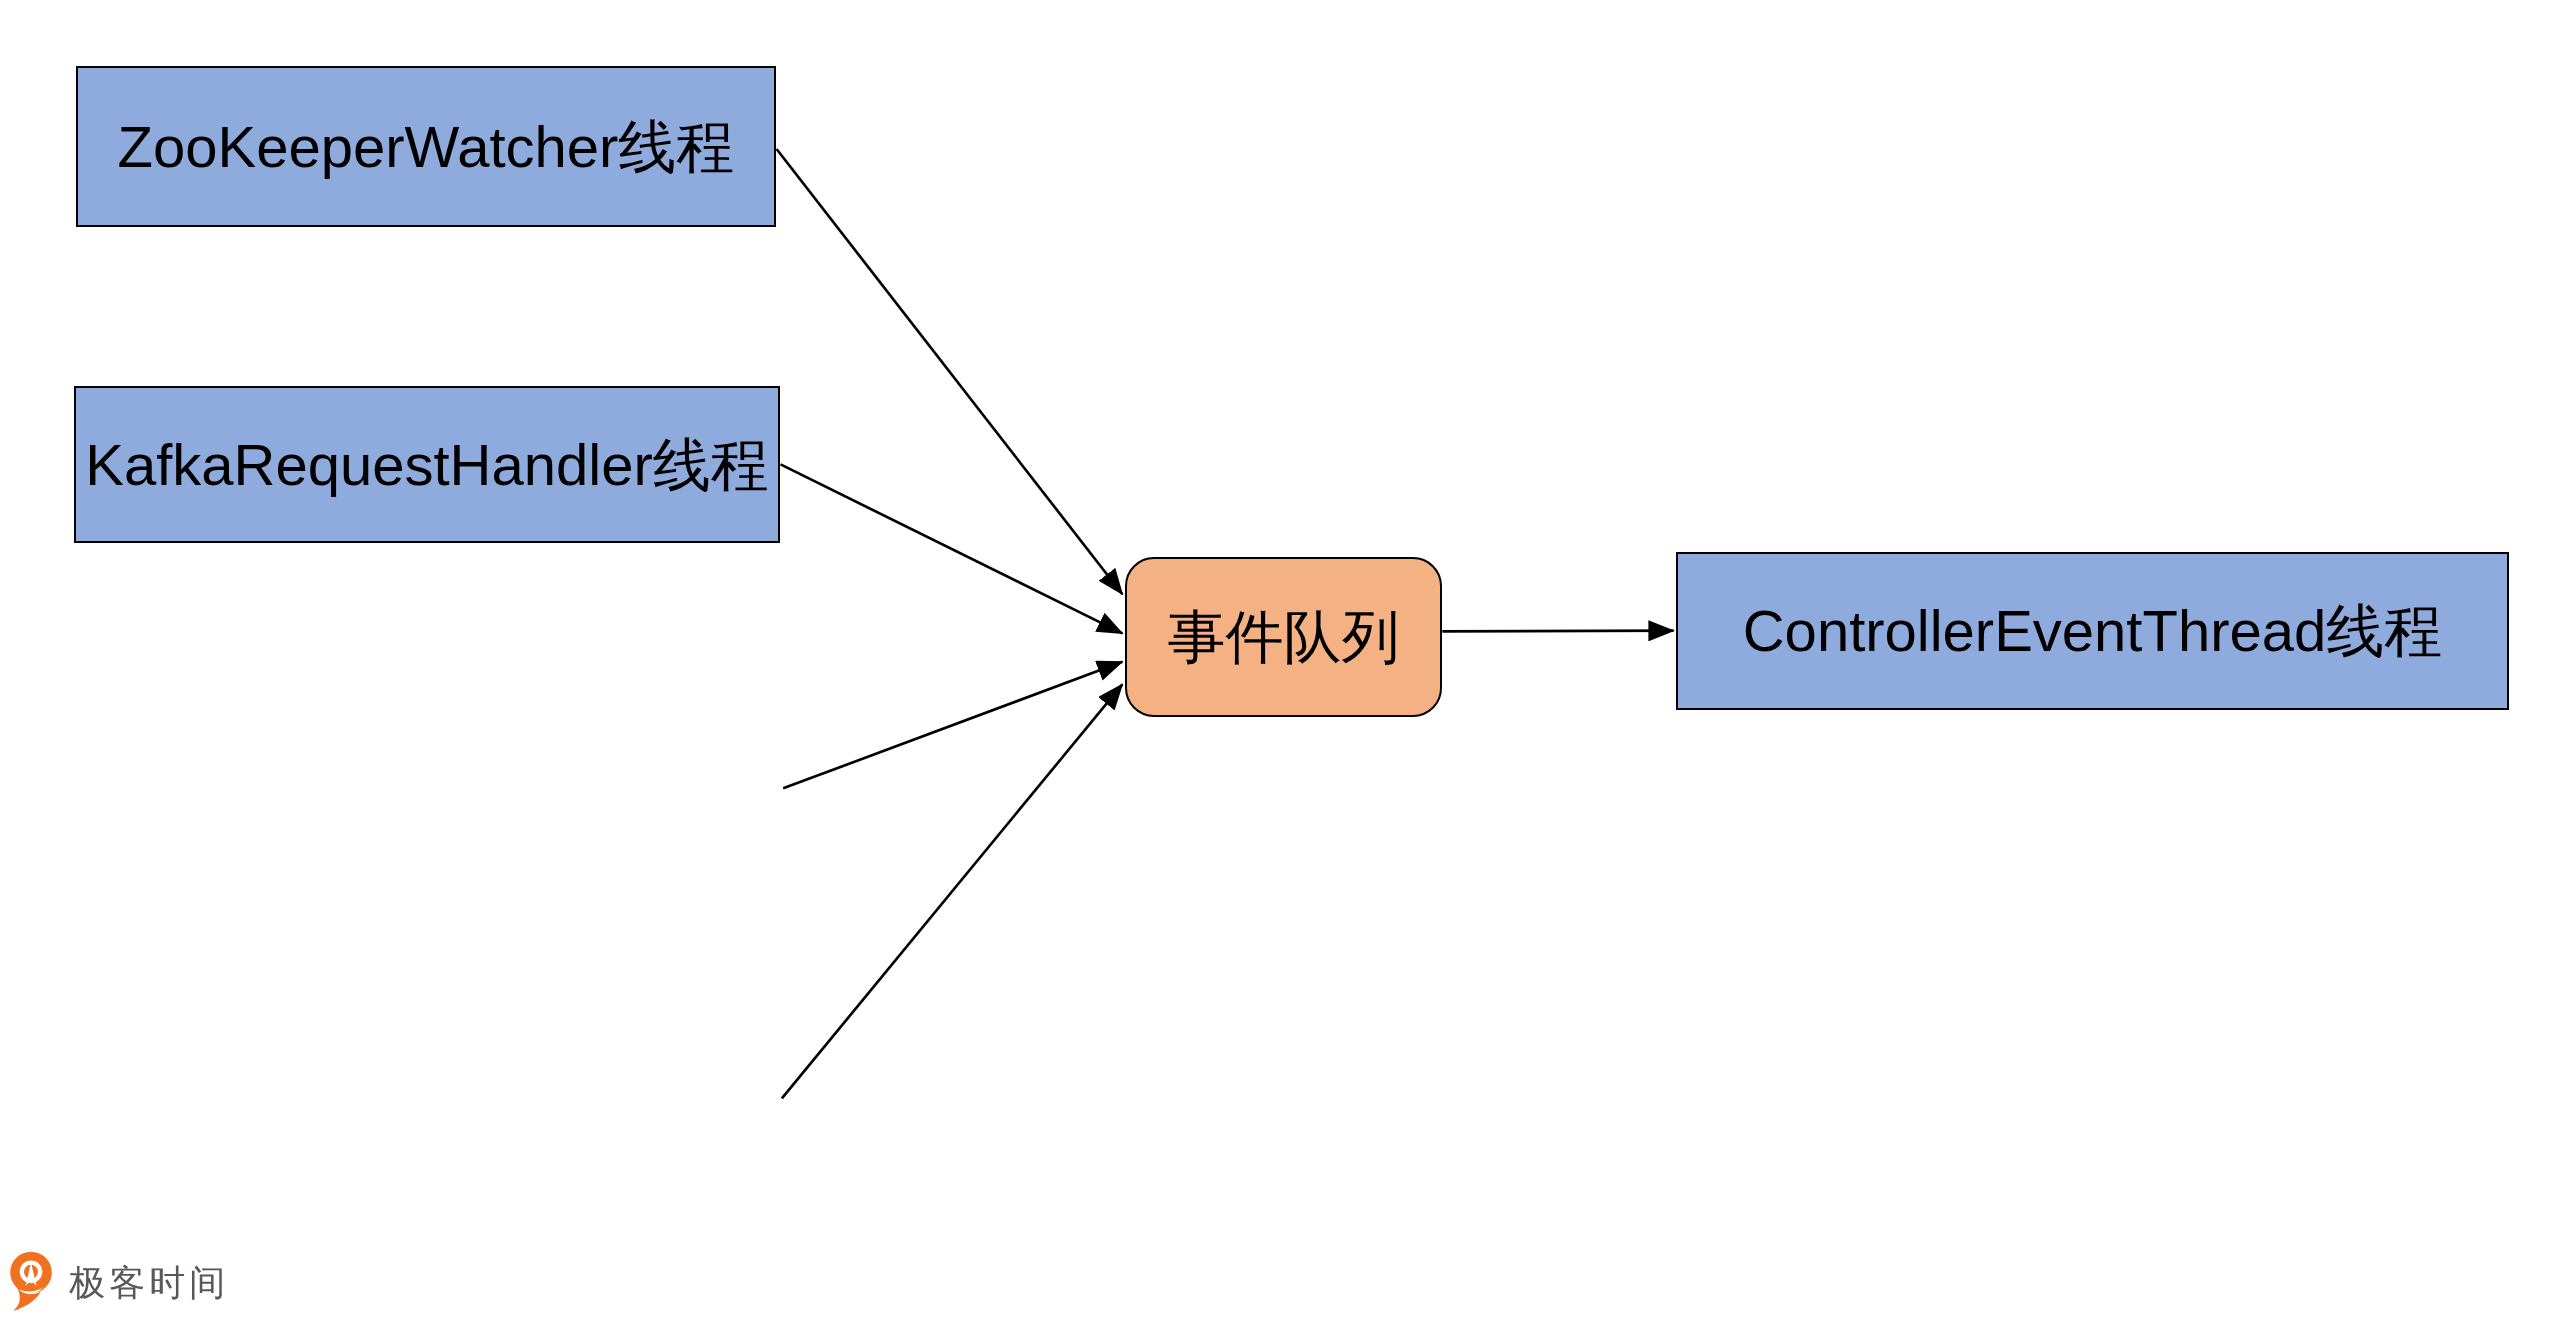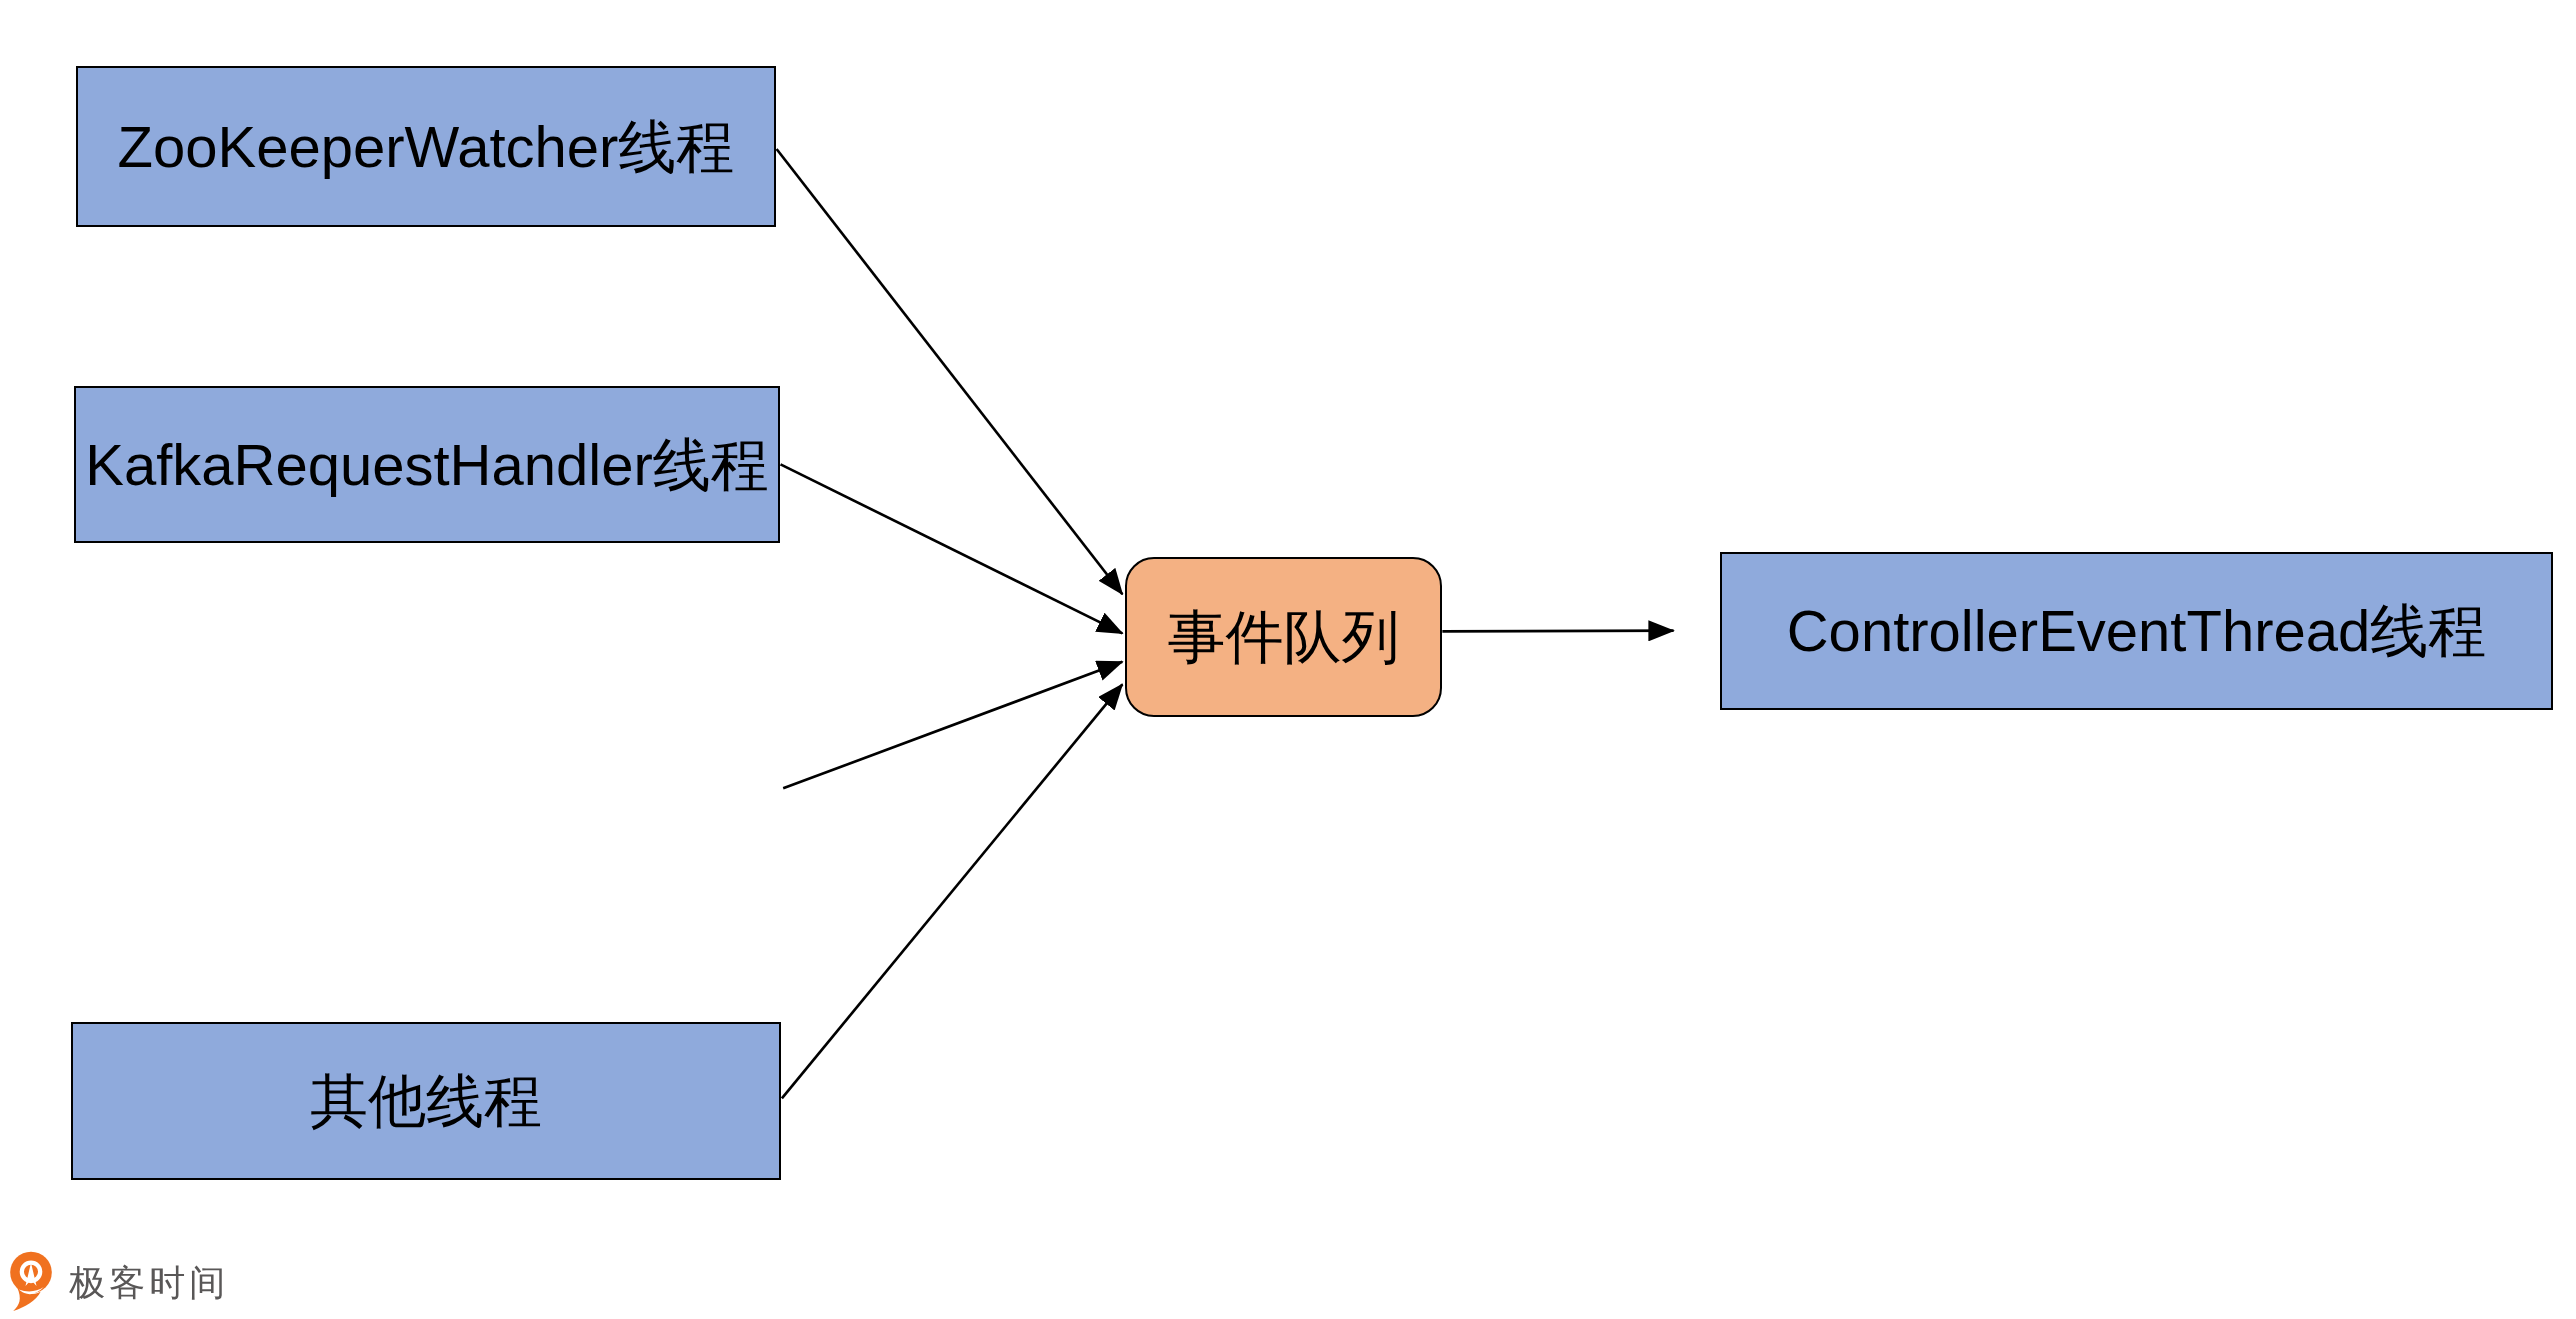--- a/index.html
+++ b/index.html
@@ -36,21 +36,21 @@
     white-space: nowrap;
   }
   .node.source { background: var(--source-fill, #8FAADC); }
   .node.queue  { background: var(--queue-fill, #F4B183); }
 
   #node-src-0 { left: 76px;  top: 66px;  width: 700px; height: 161px; }
   #node-src-1 { left: 74px;  top: 386px;  width: 706px; height: 157px; text-align: center; }
   #node-src-2 { left: 66px;  top: 706px; width: 717px; height: 158px; }
   #node-src-3 { left: 71px;  top: 1022px; width: 710px; height: 158px; }
   #node-queue { left: 1125px; top: 557px;  width: 317px;  height: 160px; border-radius: 29px; }
-  #node-consumer { left: 1676px; top: 552px; width: 833px; height: 158px; margin-left: 44px; }
+  #node-consumer { left: 1676px; top: 552px; width: 833px; height: 158px; }
 
   #footer {
     position: absolute;
     left: 9.3px;
     top: 1248px;
     display: flex;
     align-items: center;
     gap: 16px;
   }
   #footer .brand-text {
@@ -82,23 +82,20 @@
 
   <div class="node source" id="node-src-0">
     <span>ZooKeeperWatcher线程</span>
   </div>
 
   <div class="node source" id="node-src-1">
     <span>KafkaRequestHandler线程</span>
   </div>
 
 
-  <div class="node source" id="node-src-3">
-    <span>其他线程</span>
-  </div>
 
   <div class="node queue" id="node-queue">
     <span>事件队列</span>
   </div>
 
   <div class="node source" id="node-consumer">
     <span>ControllerEventThread线程</span>
   </div>
 
   <div id="footer">

